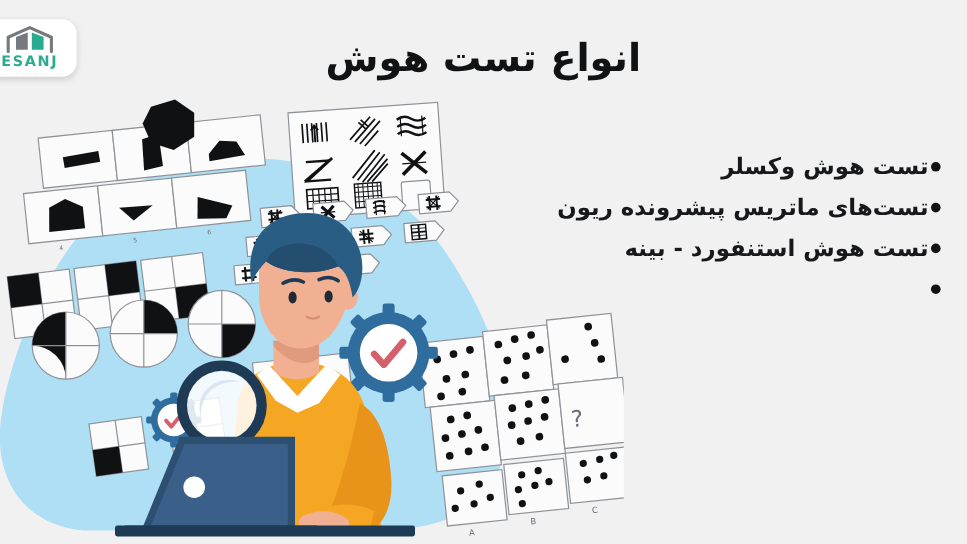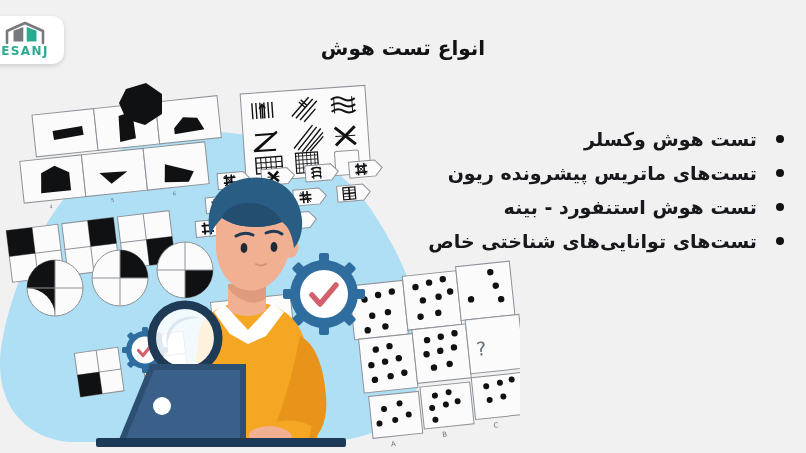--- a/index.html
+++ b/index.html
@@ -26,35 +26,35 @@
   #logo-word{
     font-size:12px;letter-spacing:1.4px;font-weight:700;
     color:#2aab8f;margin-top:0px;line-height:9px;
     font-family:"DejaVu Sans","Liberation Sans",sans-serif;
   }
 
   
   #page-title{
     position:absolute;left:0;right:0;top:28px;
     text-align:center;
-    font-size:20px;font-weight:700;color:#111214;
+    font-size:32px;font-weight:700;color:#111214;
     letter-spacing:0px;line-height:40px;
     direction:rtl;
   }
 
   
   #bullet-list{
     position:absolute;right:22px;top:122px;
     width:420px;
     direction:rtl;text-align:right;
     list-style:none;margin:0;padding:0;
   }
   #bullet-list li{
     display:flex;align-items:center;justify-content:flex-start;
-    gap:19px;
+    gap:2px;
     font-size:19px;font-weight:700;color:#17181b;
     line-height:34px;height:34px;white-space:nowrap;
   }
   .bullet-dot{
     width:8px;height:8px;border-radius:50%;
     background:#111214;flex:0 0 auto;display:inline-block;
   }
 
   
   #illustration{
@@ -89,21 +89,20 @@
     <li>
       <span class="bullet-dot"></span>
       <span>تست‌های ماتریس پیشرونده ریون</span>
     </li>
     <li>
       <span class="bullet-dot"></span>
       <span>تست هوش استنفورد - بینه</span>
     </li>
     <li>
       <span class="bullet-dot"></span>
-      <span>تست‌های توانایی‌های شناختی خاص</span>
     </li>
   </ul>
 
   <div id="illustration">
   <svg width="520" height="375" viewBox="0 0 520 375" xmlns="http://www.w3.org/2000/svg">
 
     <defs>
       <clipPath id="clipAll">
             <rect x="0" y="0" width="520" height="375"></rect>
           </clipPath>

